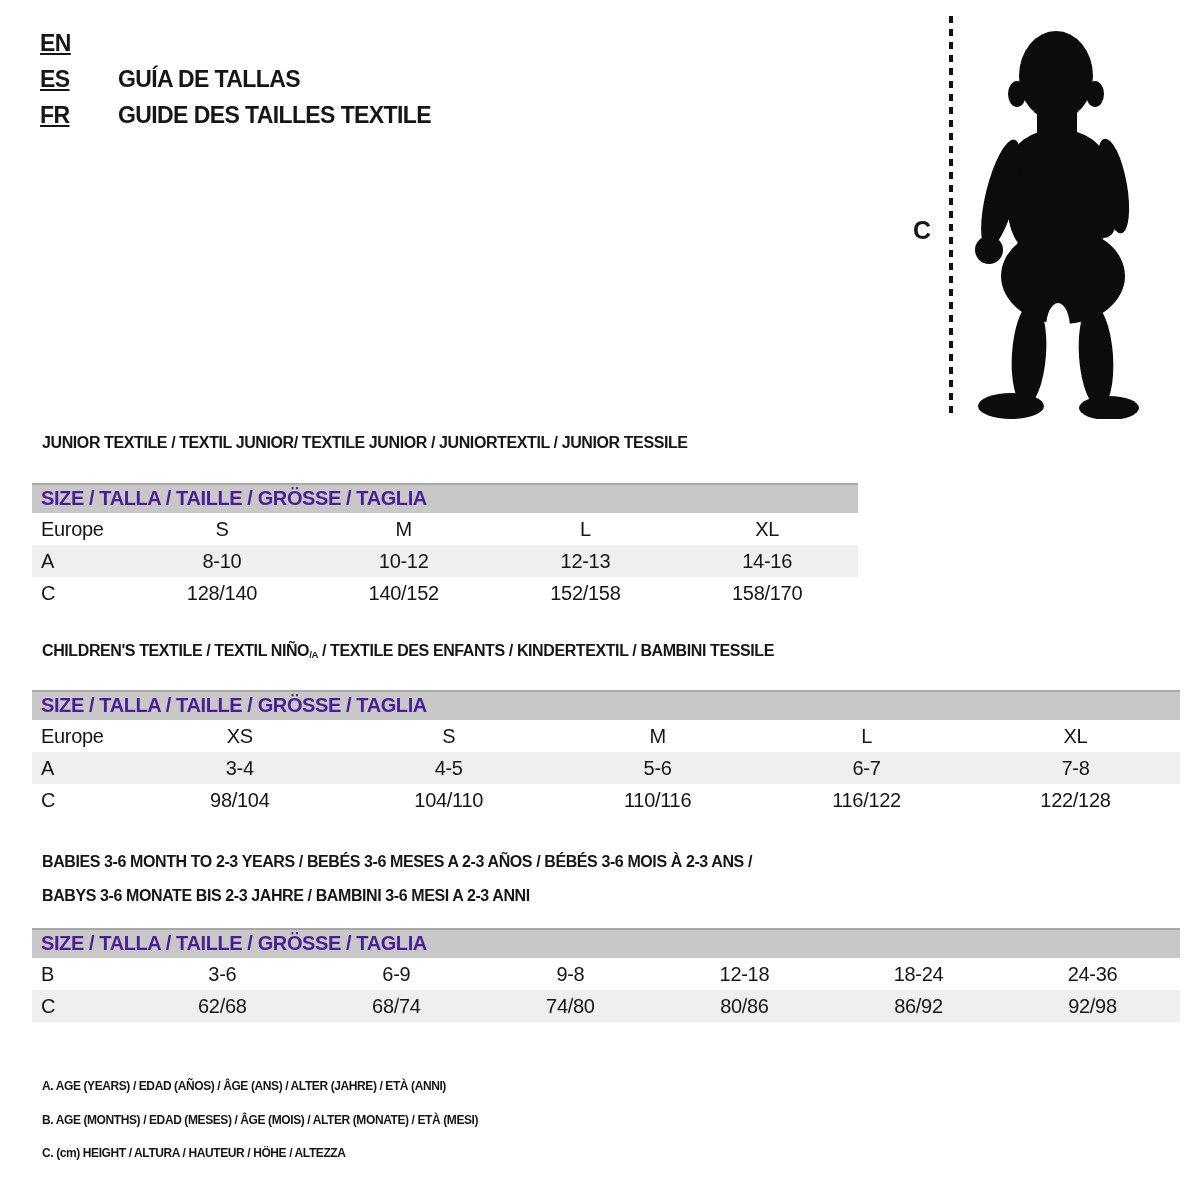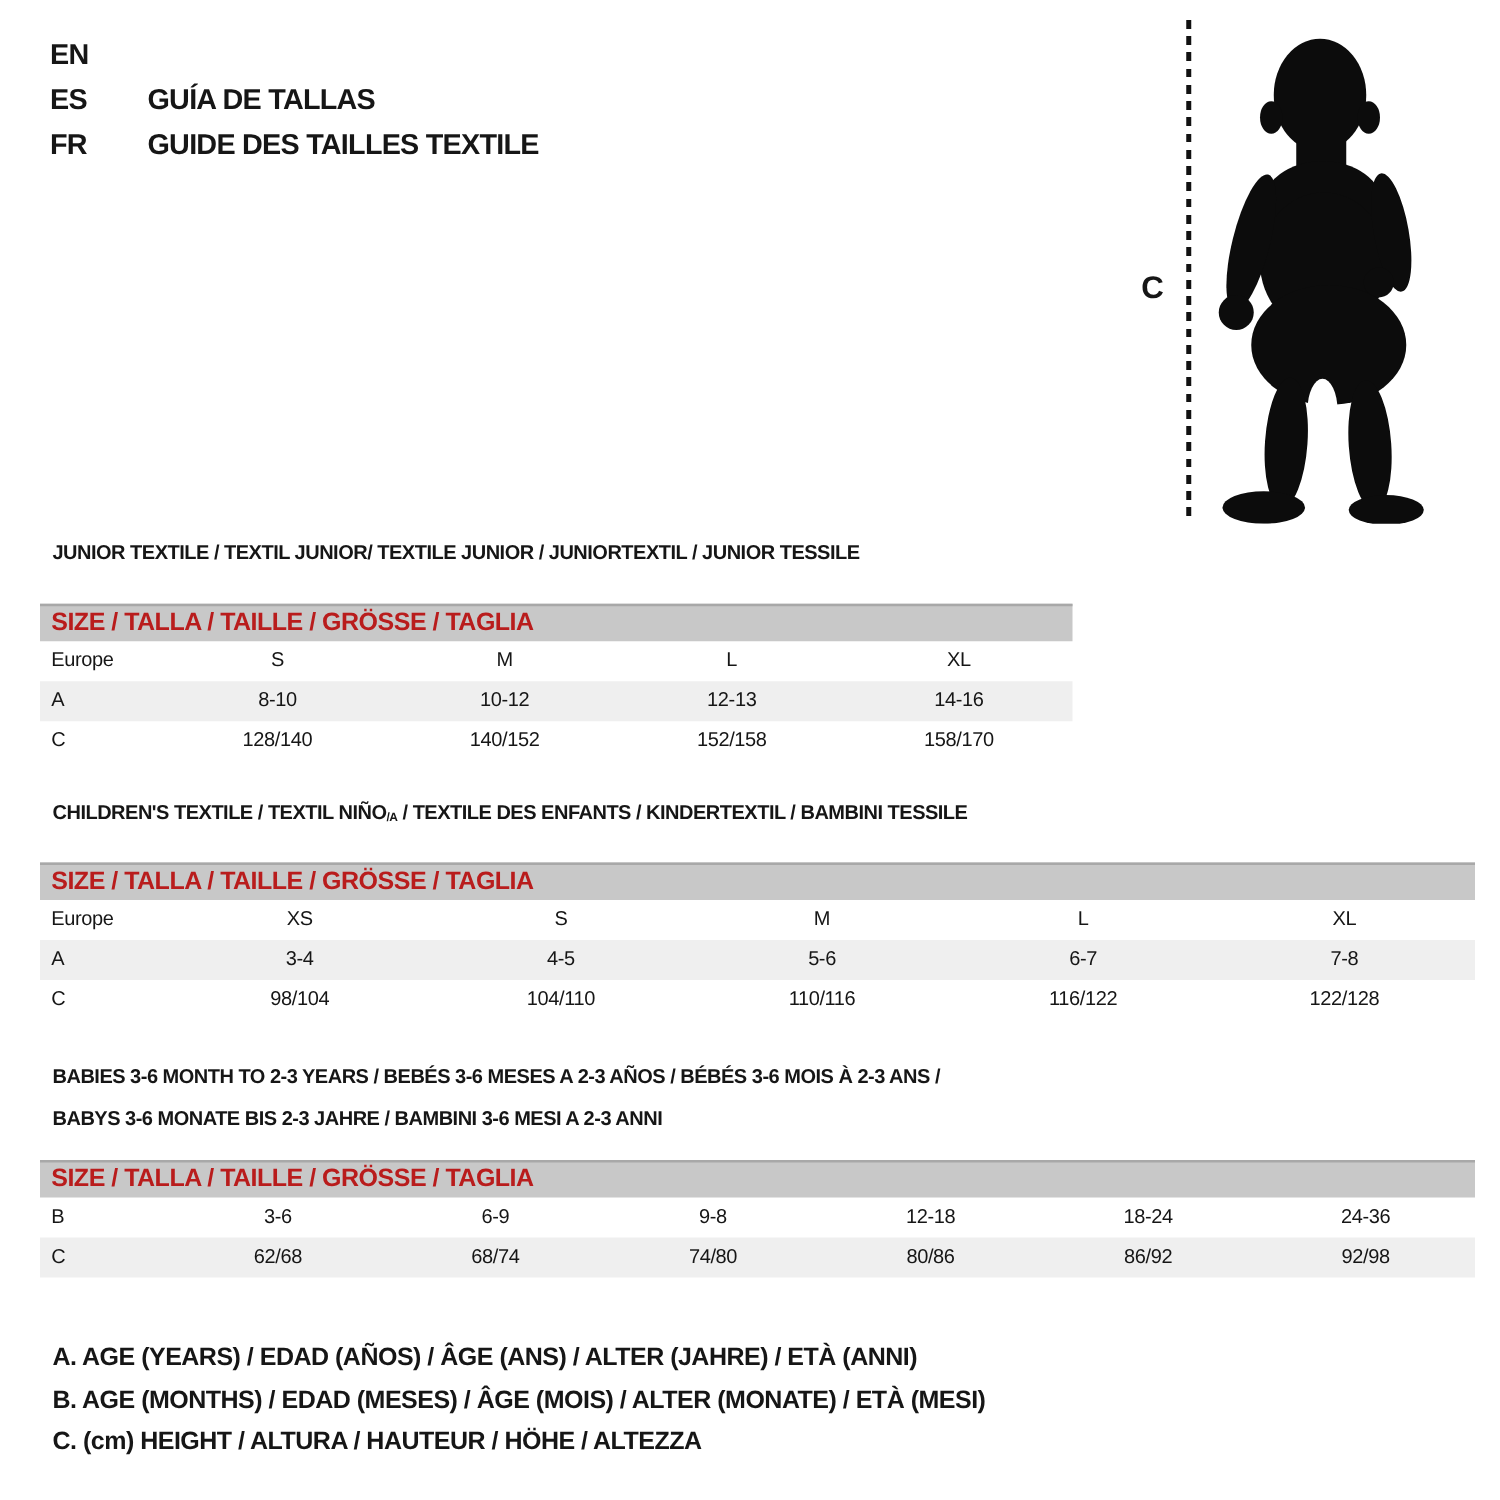--- a/index.html
+++ b/index.html
@@ -10,21 +10,21 @@
     color:#161616;
     -webkit-font-smoothing:antialiased;
   }
 
   
   .lang-block { position:absolute; left:40px; top:30px; }
   .lang-row { display:flex; height:36px; align-items:flex-start; }
   .lang-code, .lang-label {
     font-size:23px; font-weight:bold; letter-spacing:-0.6px; white-space:nowrap;
   }
-  .lang-code { width:78px; }
+  .lang-code { width:78px;text-decoration:underline; }
 
   
   .figure-area { position:absolute; left:905px; top:14px; width:295px; height:410px; }
   .figure-c-label {
     position:absolute; left:8px; top:202px;
     font-size:25px; font-weight:bold;
   }
   .dashed-line {
     position:absolute; left:44px; top:2px; width:4px; height:400px;
     background:repeating-linear-gradient(to bottom,#111 0 7px,transparent 7px 13px);
@@ -37,24 +37,24 @@
     font-size:16px; font-weight:bold; letter-spacing:-0.4px; white-space:nowrap;
   }
   .subscript { font-size:0.6em; vertical-align:-0.22em; font-weight:bold; }
   .two-line { line-height:34px; }
 
   .table { position:absolute; left:32px; }
   .size-bar {
     height:30px; line-height:26px;
     background:#c8c8c8; border-top:2px solid #a8a8a8;
     padding-left:9px;
-    font-size:20px; font-weight:bold; letter-spacing:-0.4px; color:#b91c1c;
+    font-size:20px; font-weight:bold; letter-spacing:-0.4px; color:#4c1d95;
     white-space:nowrap;
   }
-  .trow { display:flex; height:32px; align-items:center; font-size:16px; letter-spacing:-0.3px; }
+  .trow { display:flex; height:32px; align-items:center; font-size:20px; letter-spacing:-0.3px; }
   .trow.shaded { background:#efefef; }
   .cell { text-align:center; white-space:nowrap; }
   .cell.c-label { text-align:left; padding-left:9px; }
 
   .junior-table { width:826px; top:483px; }
   .junior-table .cell { width:22%; }
   .junior-table .cell.c-label { width:12%; }
 
   .children-table { width:1148px; top:690px; }
   .children-table .cell { width:18.2%; }
@@ -64,21 +64,21 @@
   .babies-table .cell { width:15.16%; }
   .babies-table .cell.c-label { width:9%; }
 
   .t-junior-title { top:434px; }
   .t-children-title { top:642px; }
   .t-babies-title { top:845px; }
 
   
   .legend { position:absolute; left:42px; top:1070px; }
   .legend-line {
-    font-size:20px; font-weight:bold; letter-spacing:-0.4px;
+    font-size:12px; font-weight:bold; letter-spacing:-0.4px;
     line-height:33.5px; white-space:nowrap;
   }
 </style>
 </head>
 <body>
 
 <div class="lang-block">
   <div class="lang-row">
     <span class="lang-code">EN</span>
   </div>

